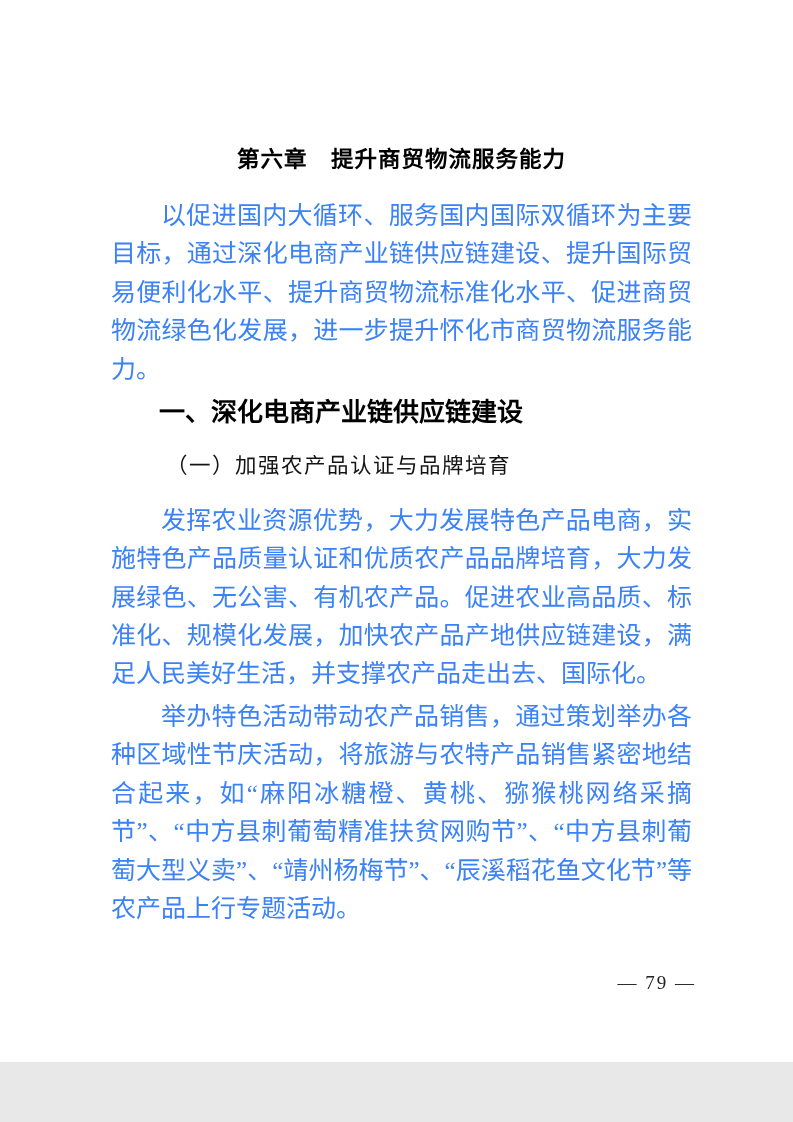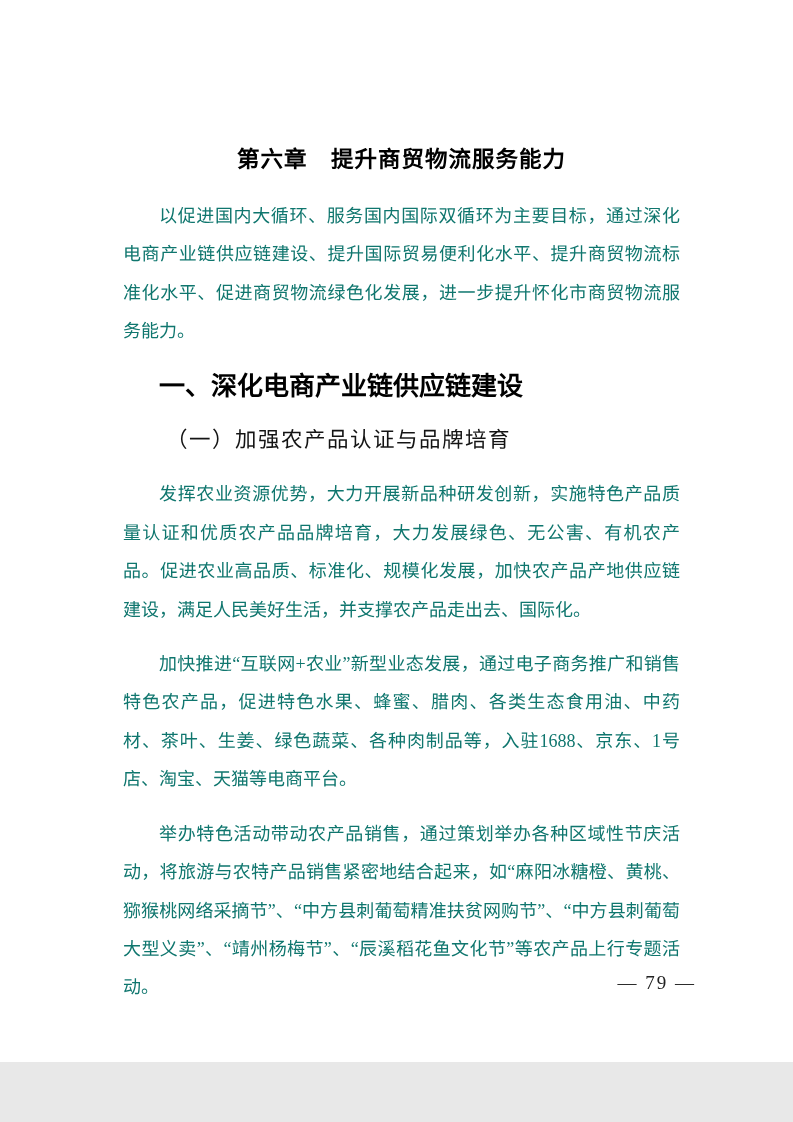--- a/index.html
+++ b/index.html
@@ -26,26 +26,26 @@
     font-weight: 700;
     font-size: 22.5px;
     line-height: 40px;
     text-align: center;
     letter-spacing: 1px;
     color: #000000;
     margin: 0 0 17px 0;
   }
   .para {
     font-family: "Liberation Serif", serif;
-    font-size: 18px;
+    font-size: 25px;
     line-height: 38.4px;
     text-align: justify;
     text-indent: 2em;
-    color: #0f766e;
-    margin: 16px;
+    color: #3b82f6;
+    margin: 4px;
   }
   .section-heading {
     font-family: "Liberation Sans", sans-serif;
     font-weight: 700;
     font-size: 26px;
     line-height: 38.4px;
     text-indent: 2em;
     color: #000000;
     margin: 0;
   }
@@ -75,22 +75,21 @@
 <div class="page">
   <div class="content">
     <h1 class="chapter-title">第六章　提升商贸物流服务能力</h1>
 
     <p class="para">以促进国内大循环、服务国内国际双循环为主要目标，通过深化电商产业链供应链建设、提升国际贸易便利化水平、提升商贸物流标准化水平、促进商贸物流绿色化发展，进一步提升怀化市商贸物流服务能力。</p>
 
     <h2 class="section-heading">一、深化电商产业链供应链建设</h2>
 
     <h3 class="sub-heading">（一）加强农产品认证与品牌培育</h3>
 
-    <p class="para">发挥农业资源优势，大力开展新品种研发创新，实施特色产品质量认证和优质农产品品牌培育，大力发展绿色、无公害、有机农产品。促进农业高品质、标准化、规模化发展，加快农产品产地供应链建设，满足人民美好生活，并支撑农产品走出去、国际化。</p>
+    <p class="para">发挥农业资源优势，大力发展特色产品电商，实施特色产品质量认证和优质农产品品牌培育，大力发展绿色、无公害、有机农产品。促进农业高品质、标准化、规模化发展，加快农产品产地供应链建设，满足人民美好生活，并支撑农产品走出去、国际化。</p>
 
 
-    <p class="para">加快推进“互联网+农业”新型业态发展，通过电子商务推广和销售特色农产品，促进特色水果、蜂蜜、腊肉、各类生态食用油、中药材、茶叶、生姜、绿色蔬菜、各种肉制品等，入驻1688、京东、1号店、淘宝、天猫等电商平台。</p>
 
     <p class="para">举办特色活动带动农产品销售，通过策划举办各种区域性节庆活动，将旅游与农特产品销售紧密地结合起来，如“麻阳冰糖橙、黄桃、猕猴桃网络采摘节”、“中方县刺葡萄精准扶贫网购节”、“中方县刺葡萄大型义卖”、“靖州杨梅节”、“辰溪稻花鱼文化节”等农产品上行专题活动。</p>
   </div>
 
   <div class="page-number">— 79 —</div>
 </div>
 
 </body></html>

